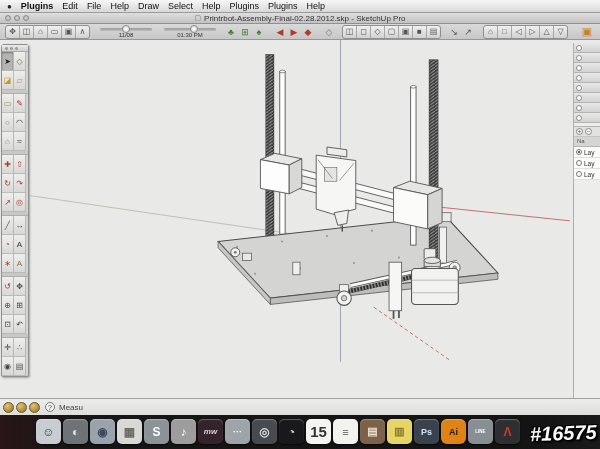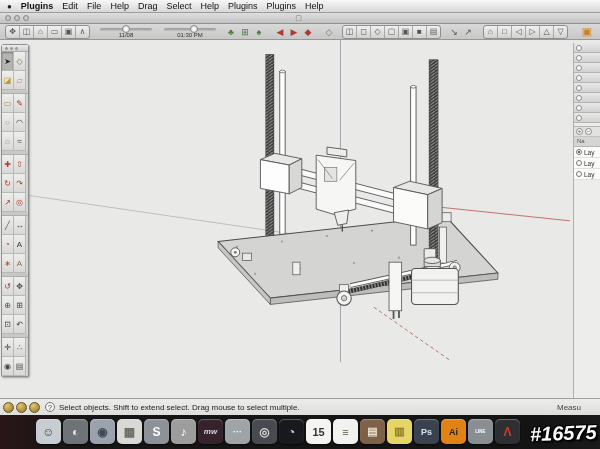--- a/index.html
+++ b/index.html
@@ -86,30 +86,31 @@
     box-shadow:0 1px 2px rgba(0,0,0,.7), inset 0 1px 1px rgba(255,255,255,.3);}
   .watermark{position:absolute;right:3px;bottom:4px;font-size:20px;font-weight:bold;font-style:italic;
     color:#fafafa;letter-spacing:0px;transform:rotate(-2deg);
     text-shadow:-1px -1px 0 #000,1px -1px 0 #000,-1px 1px 0 #000,1px 1px 0 #000,2px 2px 2px #000;}
 </style>
 </head>
 <body>
 
 <div class="menubar">
   <span class="apple">●</span>
-  <span style="display:contents"><span style="font-weight: bold;">Plugins</span><span>Edit</span><span>File</span><span>Help</span><span>Drag</span><span>Select</span><span>Help</span><span>Plugins</span><span>Plugins</span><span>Help</span></span>
+  <span style="display:contents"><span style="font-weight: bold;">Plugins</span><span>Edit</span><span>File</span><span>Help</span><span>Draw</span><span>Select</span><span>Help</span><span>Plugins</span><span>Plugins</span><span>Help</span></span>
 </div>
 
 <div class="titlebar">
   <div class="lights">
     <span class="light"></span>
     <span class="light"></span>
     <span class="light"></span>
   </div>
   <span class="doc-ico">▢</span>
+  <span>Printrbot-Assembly-Final-02.28.2012.skp - SketchUp Pro</span>
 </div>
 
 <div class="toolbar">
   <div class="seg">
       <span>✥</span>
       <span>◫</span>
       <span>⌂</span>
       <span>▭</span>
       <span>▣</span>
       <span>∧</span>
@@ -399,21 +400,20 @@
           <span class="radio"></span>
           <span>Lay</span>
         </div>
       </div>
   </div>
 </div>
 
 <div class="statusbar">
   <span style="display:contents"><span class="coin"></span><span class="coin"></span><span class="coin"></span></span>
   <span class="help-circ">?</span>
-  <span class="status-msg">Select objects. Shift to extend select. Drag mouse to select multiple.</span>
   <span class="measure">Measu</span>
 </div>
 
 <div class="dock">
   <div class="dock-apps">
       <div class="dock-app" style="background: rgb(200, 205, 211);">
         <span style="color: rgb(47, 62, 82); font-size: 12px;">☺</span>
       </div>
       <div class="dock-app" style="background: rgb(110, 115, 120);">
         <span style="color: rgb(232, 232, 232); font-size: 12px;">◐</span>
@@ -436,35 +436,35 @@
       <div class="dock-app" style="background: rgb(159, 164, 169);">
         <span style="color: rgb(255, 255, 255); font-size: 9px;">···</span>
       </div>
       <div class="dock-app" style="background: rgb(71, 75, 80);">
         <span style="color: rgb(217, 217, 217); font-size: 12px;">◎</span>
       </div>
       <div class="dock-app" style="background: rgb(23, 25, 29);">
         <span style="color: rgb(207, 212, 218); font-size: 12px;">◔</span>
       </div>
       <div class="dock-app" style="background: rgb(244, 244, 242);">
-        <span style="color: rgb(51, 51, 51); font-size: 11px;">15</span>
+        <span style="color: rgb(51, 51, 51); font-size: 15px;">15</span>
       </div>
       <div class="dock-app" style="background: rgb(242, 242, 238);">
         <span style="color: rgb(85, 85, 85); font-size: 11px;">≡</span>
       </div>
       <div class="dock-app" style="background: rgb(125, 97, 72);">
         <span style="color: rgb(232, 221, 205); font-size: 11px;">▤</span>
       </div>
       <div class="dock-app" style="background: rgb(230, 212, 101);">
         <span style="color: rgb(138, 122, 42); font-size: 11px;">▥</span>
       </div>
       <div class="dock-app" style="background: rgb(57, 66, 77);">
         <span style="color: rgb(207, 227, 247); font-size: 9px;">Ps</span>
       </div>
-      <div class="dock-app" style="background: rgb(224, 130, 20);">
+      <div class="dock-app" style="background: rgb(224, 130, 20); border-radius: 6px;">
         <span style="color: rgb(43, 28, 6); font-size: 9px;">Ai</span>
       </div>
       <div class="dock-app" style="background: rgb(137, 142, 147);">
         <span style="color: rgb(255, 255, 255); font-size: 4.5px;">LINE</span>
       </div>
       <div class="dock-app" style="background: rgb(45, 47, 51);">
         <span style="color: rgb(208, 58, 43); font-size: 12px;">Λ</span>
       </div>
     </div>
   <div class="watermark">#16575</div>

